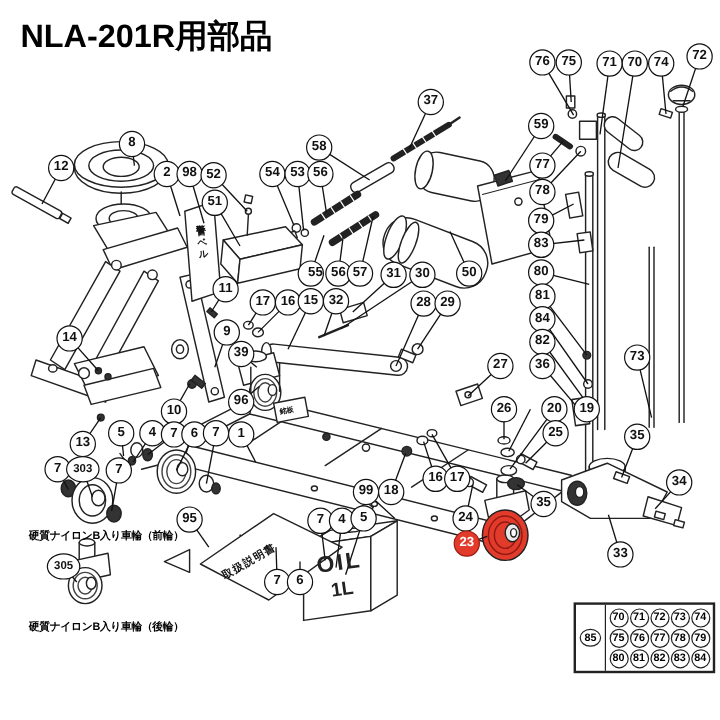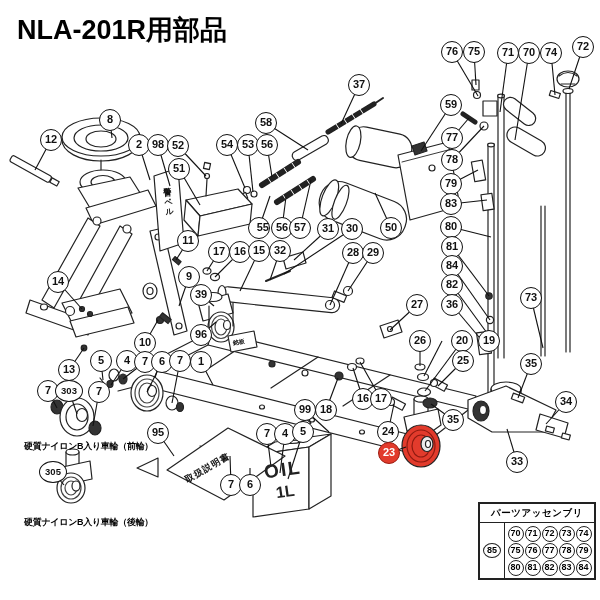--- a/index.html
+++ b/index.html
@@ -496,21 +496,20 @@
       <div class="callout red" style="left: 389px; top: 453px;">23</div>
       <div class="callout" style="left: 267px; top: 434px;">7</div>
       <div class="callout" style="left: 285px; top: 434px;">4</div>
       <div class="callout" style="left: 303px; top: 432px;">5</div>
       <div class="callout" style="left: 231px; top: 485px;">7</div>
       <div class="callout" style="left: 250px; top: 485px;">6</div>
       <div class="callout wide" style="left: 53px; top: 472px;">305</div>
     </div>
 
   <div class="asm-table">
-    <div class="asm-header">パーツアッセンブリ</div>
     <div class="asm-body">
       <div class="asm-left">
         <span class="asm-num n85">85</span>
       </div>
       <div class="asm-grid" id="asm-grid">
           <div class="asm-row">
             <span class="asm-num">70</span>
             <span class="asm-num">71</span>
             <span class="asm-num">72</span>
             <span class="asm-num">73</span>

